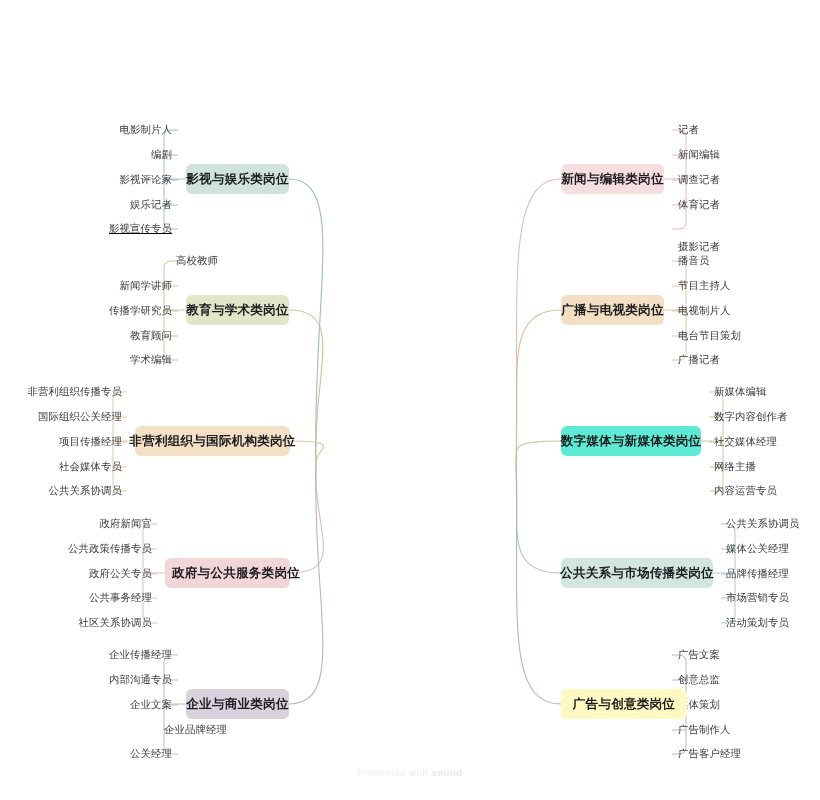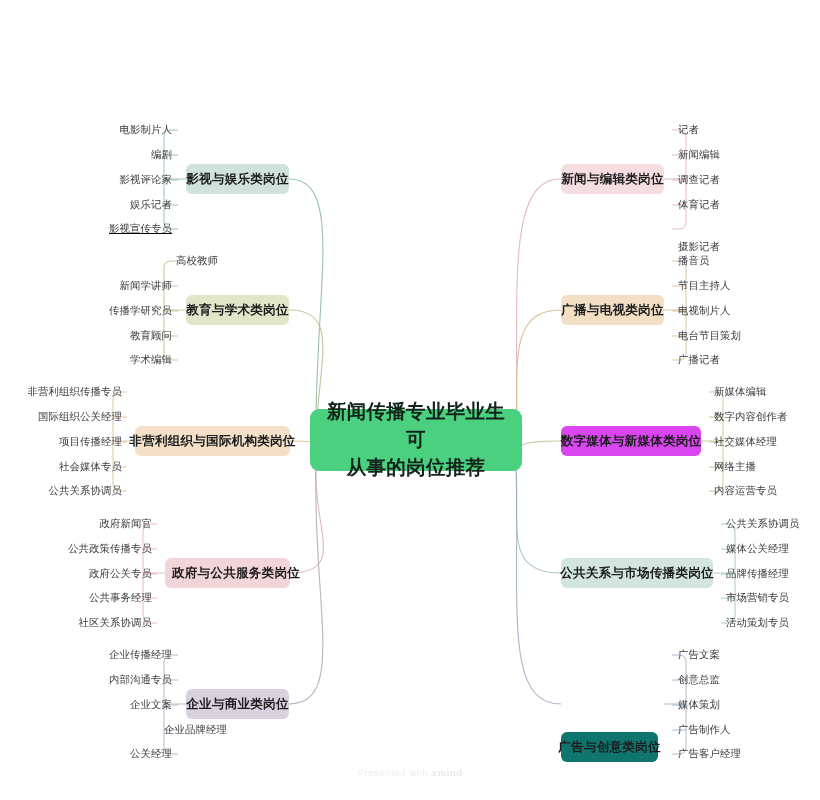--- a/index.html
+++ b/index.html
@@ -187,26 +187,20 @@
       <path d="M 686 662 L 686 747" fill="none" stroke="#a0afc1" stroke-width="1" opacity="0.85"></path>
       <path d="M 672 655 L 679 655 Q 686 655 686 662" fill="none" stroke="#a0afc1" stroke-width="1" opacity="0.85"></path>
       <path d="M 686 680 L 672 680" fill="none" stroke="#a0afc1" stroke-width="1" opacity="0.85"></path>
       <path d="M 686 705 L 672 705" fill="none" stroke="#a0afc1" stroke-width="1" opacity="0.85"></path>
       <path d="M 686 730 L 672 730" fill="none" stroke="#a0afc1" stroke-width="1" opacity="0.85"></path>
       <path d="M 686 747 Q 686 754 679 754 L 672 754" fill="none" stroke="#a0afc1" stroke-width="1" opacity="0.85"></path>
       <path d="M 686 704 L 664 704" fill="none" stroke="#a0afc1" stroke-width="1" opacity="0.85"></path>
       <path d="M 561 704 C 503 704, 520 603.2, 516 464" fill="none" stroke="#a0afc1" stroke-width="1.1" opacity="0.9"></path>
     </svg>
 
-  <div class="root-node">
-    <div class="root-text">
-      <span>新闻传播专业毕业生可</span><br>
-      <span>从事的岗位推荐</span>
-    </div>
-  </div>
 
   <div id="branch-layer">
       <div class="branch-node" style="left: 186px; top: 164px; width: 103px; background: rgb(207, 227, 220);">
         <span class="branch-text">影视与娱乐类岗位</span>
       </div>
       <div class="leaf left" style="top: 121px; left: 0px; width: 172px;">
         <span class="leaf-text">电影制片人</span>
       </div>
       <div class="leaf left" style="top: 146px; left: 0px; width: 172px;">
         <span class="leaf-text">编剧</span>
@@ -321,21 +315,21 @@
       </div>
       <div class="leaf right" style="top: 302px; left: 678px; width: 142px;">
         <span class="leaf-text">电视制片人</span>
       </div>
       <div class="leaf right" style="top: 327px; left: 678px; width: 142px;">
         <span class="leaf-text">电台节目策划</span>
       </div>
       <div class="leaf right" style="top: 351px; left: 678px; width: 142px;">
         <span class="leaf-text">广播记者</span>
       </div>
-      <div class="branch-node" style="left: 561px; top: 426px; width: 140px; background: #d946ef;">
+      <div class="branch-node" style="left: 561px; top: 426px; width: 140px; background: #5eead4;">
         <span class="branch-text">数字媒体与新媒体类岗位</span>
       </div>
       <div class="leaf right" style="top: 383px; left: 714px; width: 106px;">
         <span class="leaf-text">新媒体编辑</span>
       </div>
       <div class="leaf right" style="top: 408px; left: 714px; width: 106px;">
         <span class="leaf-text">数字内容创作者</span>
       </div>
       <div class="leaf right" style="top: 433px; left: 714px; width: 106px;">
         <span class="leaf-text">社交媒体经理</span>
@@ -357,21 +351,21 @@
       </div>
       <div class="leaf right" style="top: 565px; left: 726px; width: 94px;">
         <span class="leaf-text">品牌传播经理</span>
       </div>
       <div class="leaf right" style="top: 589px; left: 726px; width: 94px;">
         <span class="leaf-text">市场营销专员</span>
       </div>
       <div class="leaf right" style="top: 614px; left: 726px; width: 94px;">
         <span class="leaf-text">活动策划专员</span>
       </div>
-      <div class="branch-node" style="left: 561px; top: 689px; width: 97px; background: #0f766e; margin-top: 43px;">
+      <div class="branch-node" style="left: 561px; top: 689px; width: 126px; background: #fef9c3;">
         <span class="branch-text">广告与创意类岗位</span>
       </div>
       <div class="leaf right" style="top: 646px; left: 678px; width: 142px;">
         <span class="leaf-text">广告文案</span>
       </div>
       <div class="leaf right" style="top: 671px; left: 678px; width: 142px;">
         <span class="leaf-text">创意总监</span>
       </div>
       <div class="leaf right" style="top: 696px; left: 678px; width: 142px;">
         <span class="leaf-text">媒体策划</span>

